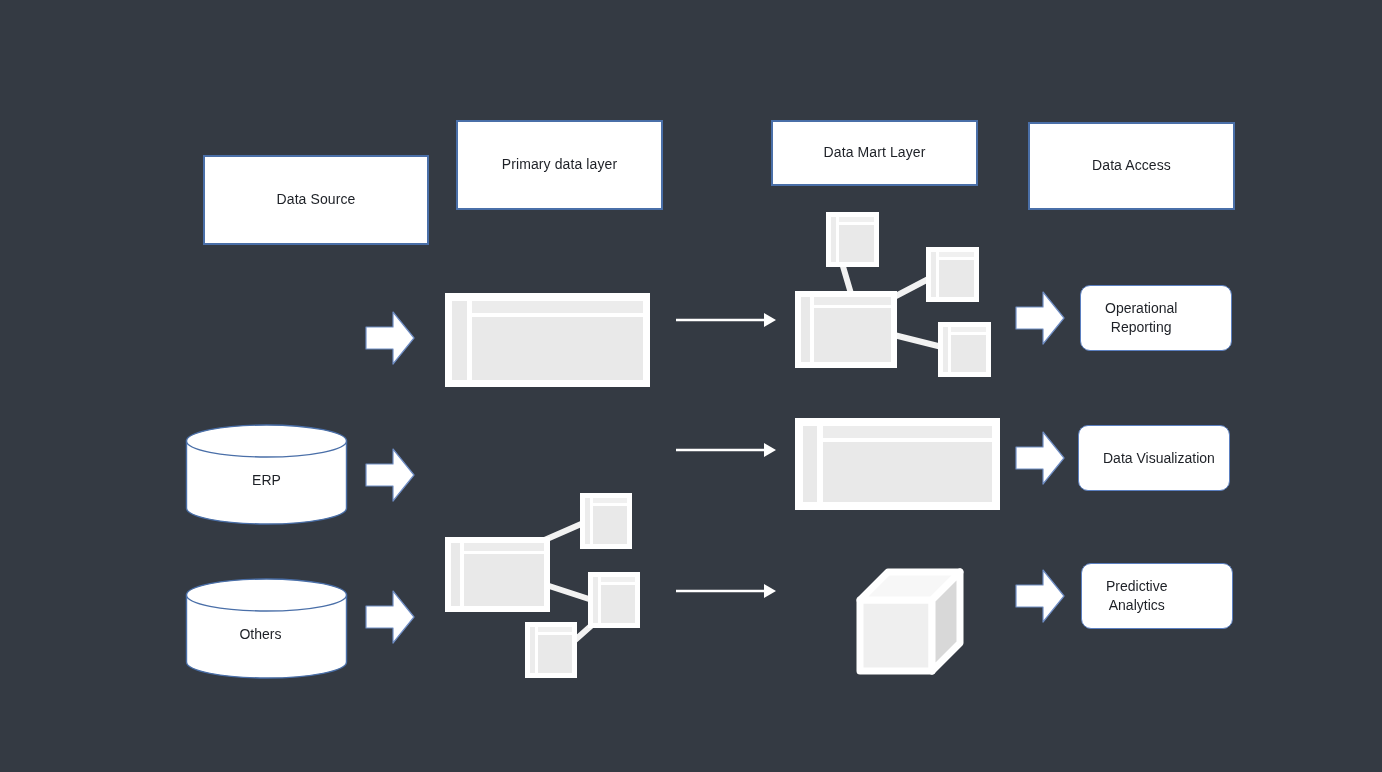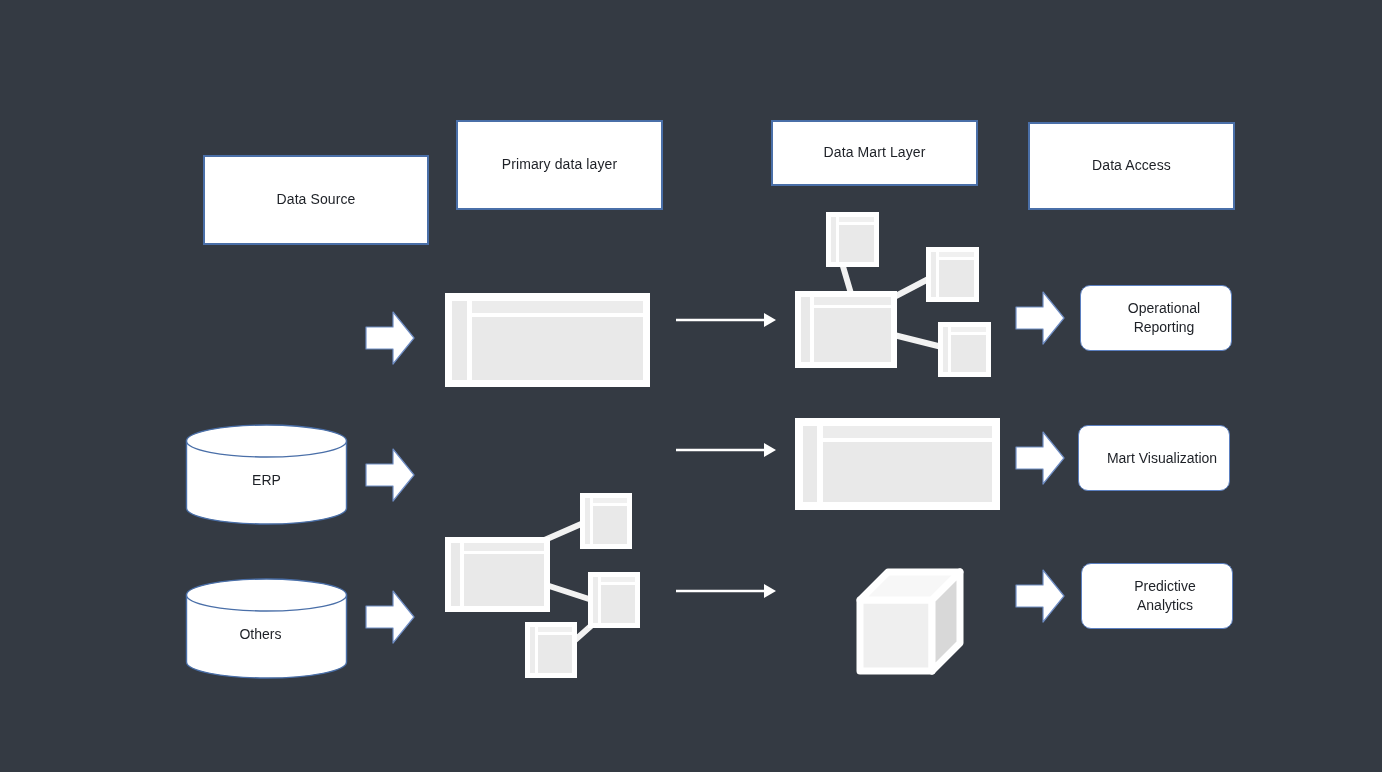--- a/index.html
+++ b/index.html
@@ -51,21 +51,20 @@
   }
 
   
   .access-box {
     background: #ffffff;
     border: 1.5px solid #5b7fc0;
     border-radius: 10px;
     box-sizing: border-box;
     display: flex;
     align-items: center;
-    justify-content: center;
     text-align: center;
     padding-left: 16px;
   }
   .access-box .lbl {
     color: #1d2026;
     font-size: 14px;
     line-height: 1.35;
     padding: 0 8px;
     white-space: pre-line;
   }
@@ -307,21 +306,21 @@
       <path d="M2,19 L29,19 L29,4 L50,30 L29,56 L29,41 L2,41 Z" fill="#ffffff" stroke="#6f8dc4" stroke-width="1.2" stroke-linejoin="round"></path>
     </svg>
   </div>
 
   <div class="abs access-box" style="left:1080px; top:285px; width:152px; height:66px;">
     <span class="lbl">Operational
 Reporting</span>
   </div>
 
   <div class="abs access-box" style="left:1078px; top:425px; width:152px; height:66px;">
-    <span class="lbl">Mart Visualization</span>
+    <span class="lbl">Data Visualization</span>
   </div>
 
   <div class="abs access-box" style="left:1081px; top:563px; width:152px; height:66px;">
     <span class="lbl">Predictive
 Analytics</span>
   </div>
 
 </div>
 
 </body></html>

